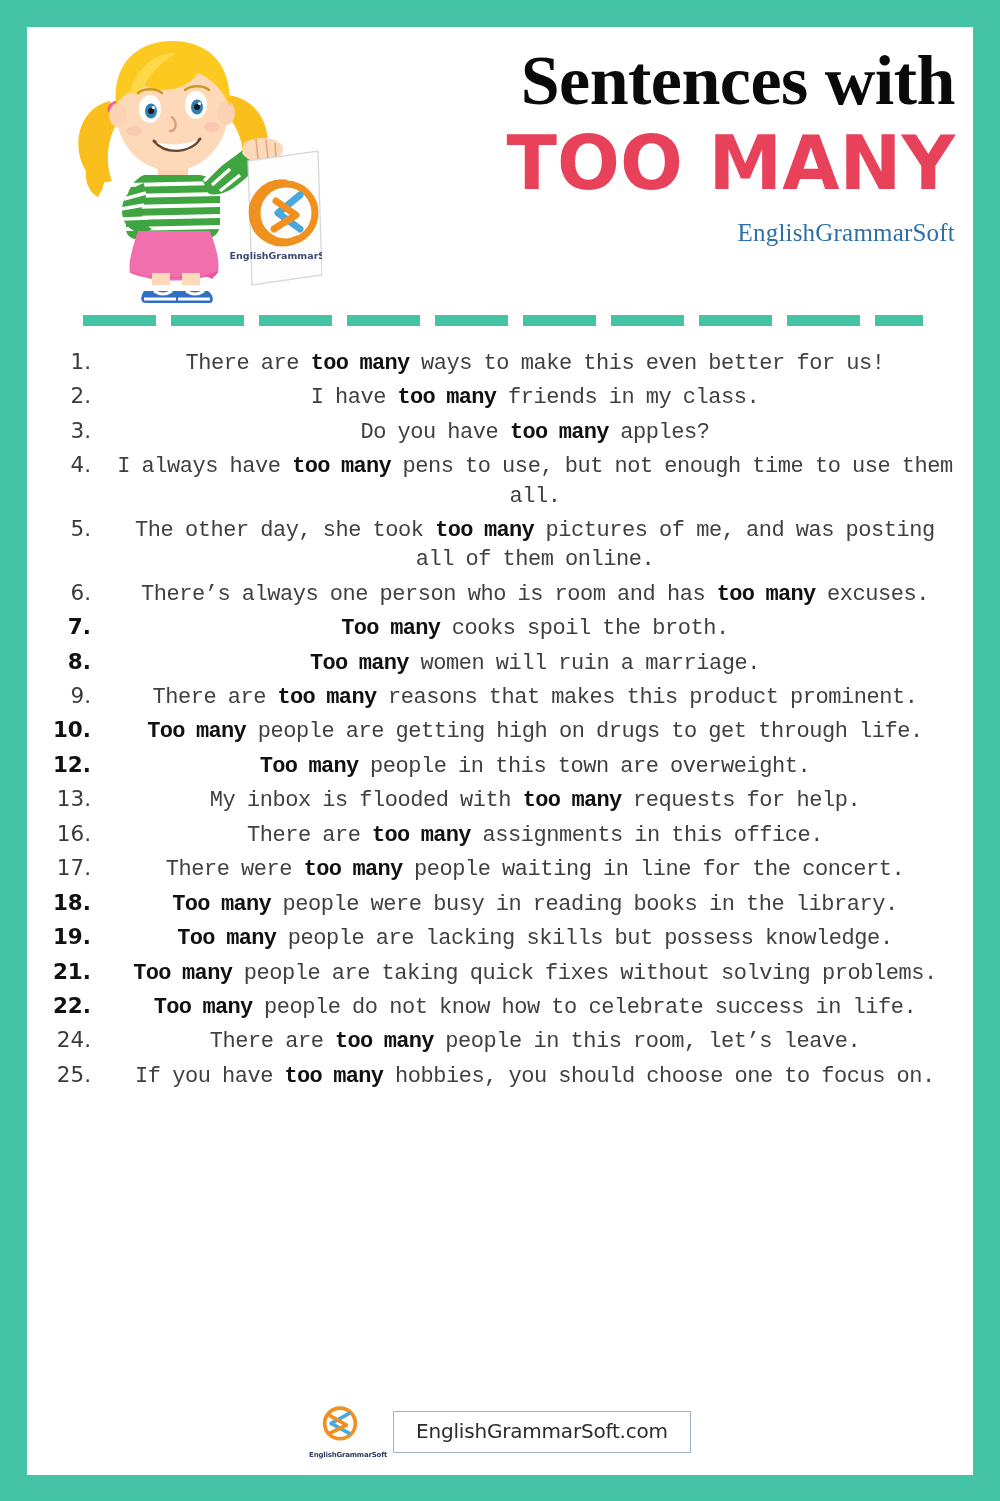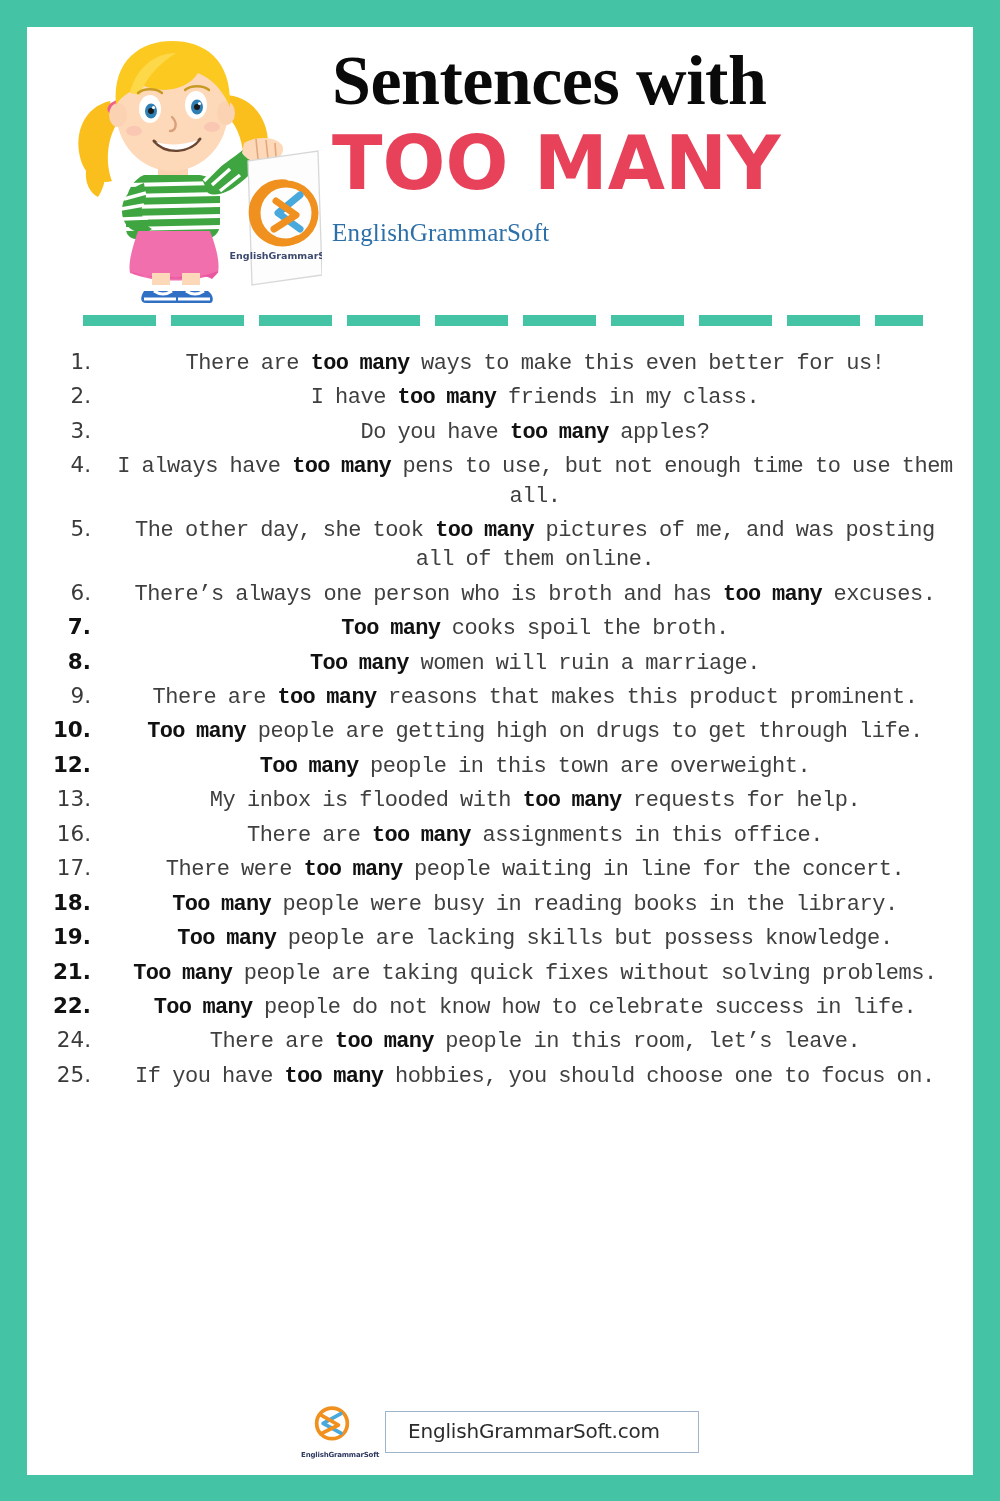--- a/index.html
+++ b/index.html
@@ -39,21 +39,21 @@
     top: 6px;
     width: 250px;
     height: 270px;
   }
 
   .title-block {
     position: absolute;
     left: 305px;
     top: 18px;
     right: 18px;
-    text-align: left;
+    text-align: right;
   }
 
   .title-main {
     font-family: "Liberation Serif", "DejaVu Serif", serif;
     font-weight: bold;
     font-size: 70px;
     line-height: 1.02;
     color: #0a0a0a;
     letter-spacing: -0.5px;
   }
@@ -154,21 +154,21 @@
     font-family: "DejaVu Sans", "Liberation Sans", sans-serif;
     font-size: 7px;
     color: #2f3a60;
     font-weight: bold;
     letter-spacing: -0.2px;
     margin-top: 1px;
   }
 
   .footer-url {
     border: 1.4px solid #9fb3c9;
-    padding: 7px 38px 9px 22px;
+    padding: 7px 22px 9px 22px;
     font-family: "DejaVu Sans", "Liberation Sans", sans-serif;
     font-size: 20px;
     color: #2b2b2b;
     letter-spacing: -0.2px;
     background: #fff;
   }
 </style>
 </head>
 <body>
 
@@ -311,21 +311,21 @@
         <div class="row">
           <div class="num">4.</div>
           <div class="sentence"><span>I always have </span><b>too many</b><span> pens to use, but not enough time to use them all.</span></div>
         </div>
         <div class="row">
           <div class="num">5.</div>
           <div class="sentence"><span>The other day, she took </span><b>too many</b><span> pictures of me, and was posting all of them online.</span></div>
         </div>
         <div class="row">
           <div class="num">6.</div>
-          <div class="sentence"><span>There’s always one person who is broth and has </span><b>too many</b><span> excuses.</span></div>
+          <div class="sentence"><span>There’s always one person who is room and has </span><b>too many</b><span> excuses.</span></div>
         </div>
         <div class="row">
           <div class="num b">7.</div>
           <div class="sentence"><span></span><b>Too many</b><span> cooks spoil the broth.</span></div>
         </div>
         <div class="row">
           <div class="num b">8.</div>
           <div class="sentence"><span></span><b>Too many</b><span> women will ruin a marriage.</span></div>
         </div>
         <div class="row">

